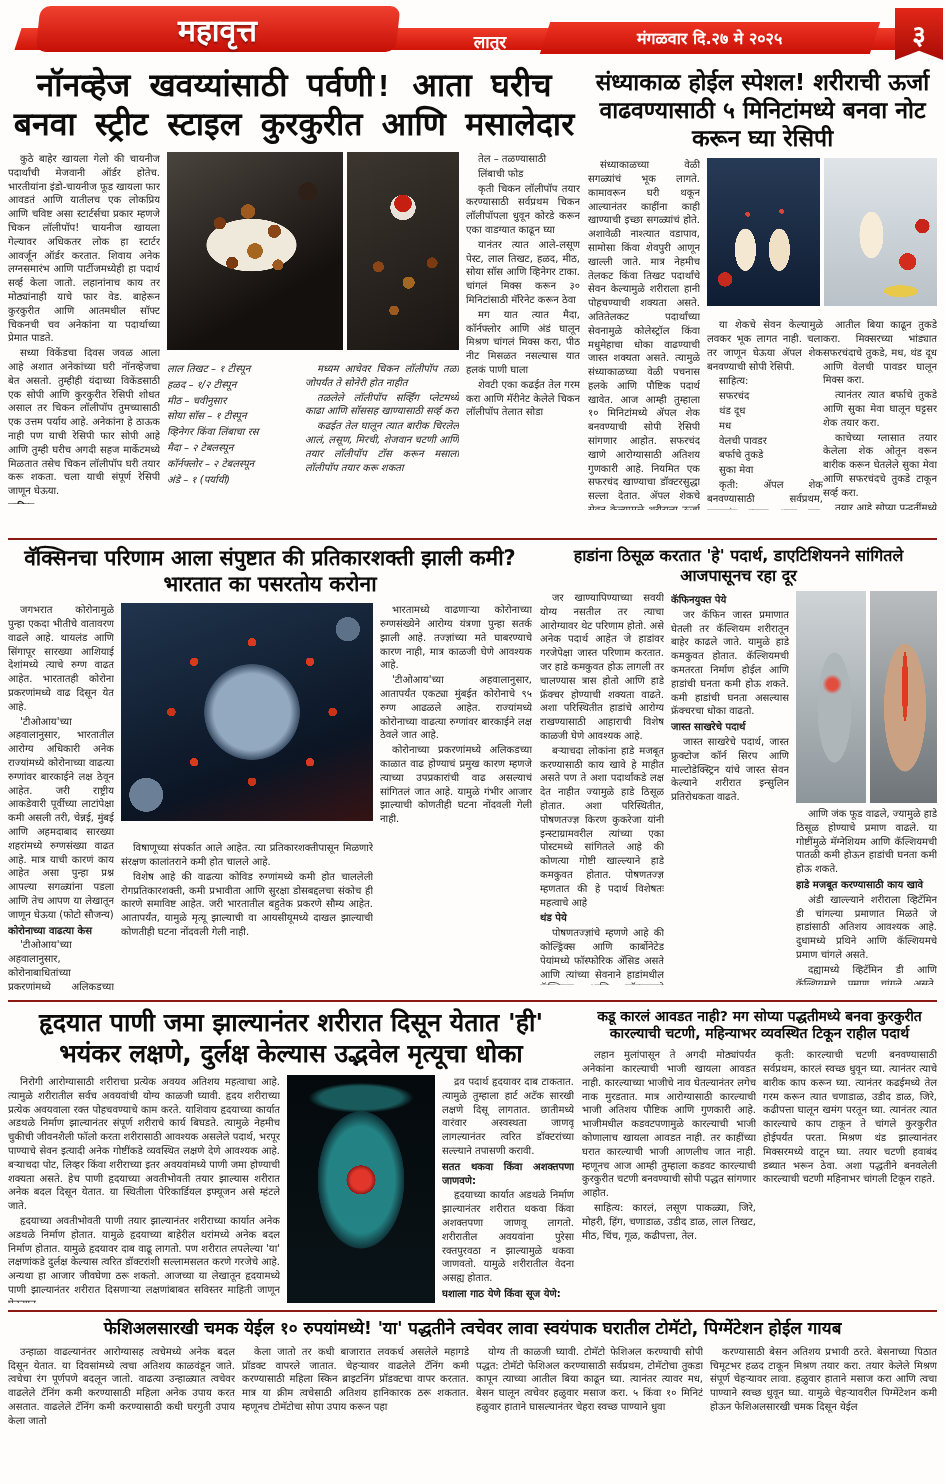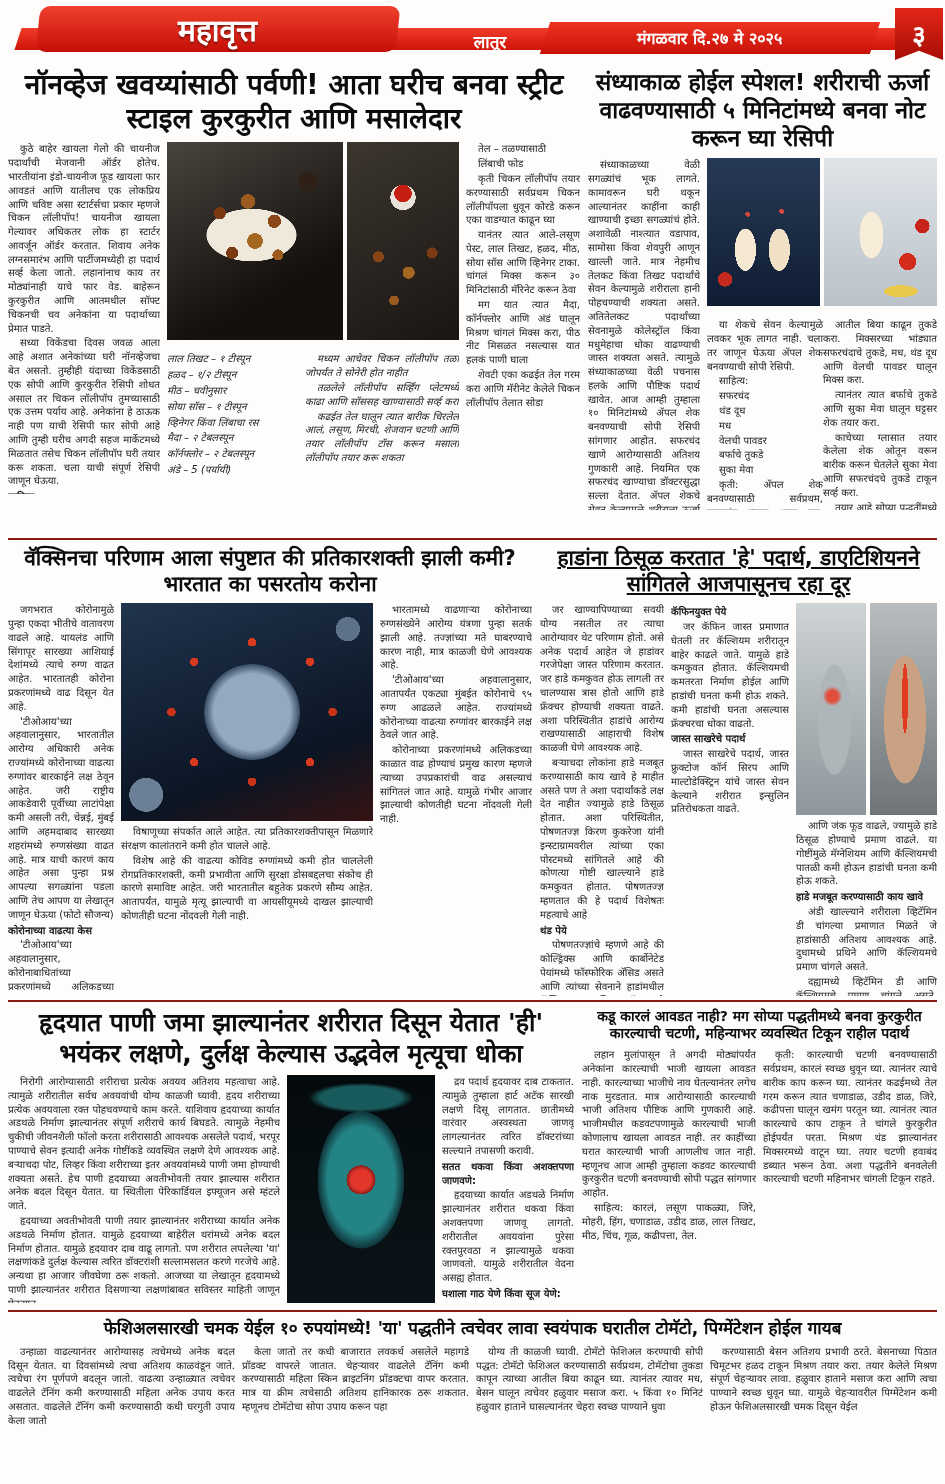--- a/index.html
+++ b/index.html
@@ -92,24 +92,24 @@
   .ph-back{width:70px;height:212px;background:
     radial-gradient(ellipse 5px 58px at 50% 45%,#e03b20 60%,transparent 61%),
     radial-gradient(ellipse 29px 88px at 50% 55%,#caa183 72%,transparent 73%),
     linear-gradient(180deg,#b9bdbf,#6e7477);}
   .ph-heart{width:148px;height:228px;background:
     radial-gradient(circle 20px at 50% 46%,#e2362a 50%,#8c1d19 72%,transparent 73%),
     radial-gradient(ellipse 58px 92px at 50% 46%,rgba(45,170,170,.75) 58%,rgba(25,100,110,.45) 74%,transparent 75%),
     radial-gradient(ellipse 70px 20px at 50% 10%,rgba(45,170,170,.5) 58%,transparent 75%),
     linear-gradient(180deg,#04090c,#0a1418);}
   
-  .h-chicken{font-size:28px;}
+  .h-chicken{font-size:32px;font-family:Liberation Mono, monospace;}
   .h-shake{font-size:23px;}
   .h-corona{font-size:21px;}
-  .h-bones{font-size:21px;text-decoration:underline;}
+  .h-bones{font-size:16px;}
   .h-heart{font-size:25px;}
   .h-karela{font-size:14px;}
   .h-tomato{font-size:17px;margin:2px 0 3px;}
 </style>
 </head>
 <body>
 
 <div class="page">
 
   <header class="masthead">
@@ -146,21 +146,21 @@
             </div>
             <div class="mid-bottom col">
               <div style="width:138px;">
                   <p class="ing">लाल तिखट – १ टीस्पून</p>
                   <p class="ing">हळद – १/२ टीस्पून</p>
                   <p class="ing">मीठ – चवीनुसार</p>
                   <p class="ing">सोया सॉस – १ टीस्पून</p>
                   <p class="ing">व्हिनेगर किंवा लिंबाचा रस</p>
                   <p class="ing">मैदा – २ टेबलस्पून</p>
                   <p class="ing">कॉर्नफ्लोर – २ टेबलस्पून</p>
-                  <p class="ing">अंडे – 5 (पर्यायी)</p>
+                  <p class="ing">अंडे – १ (पर्यायी)</p>
                 </div>
               <div class="flex1">
                   <p>मध्यम आचेवर चिकन लॉलीपॉप तळा जोपर्यंत ते सोनेरी होत नाहीत</p>
                   <p>तळलेले लॉलीपॉप सर्व्हिंग प्लेटमध्ये काढा आणि सॉससह खाण्यासाठी सर्व्ह करा</p>
                   <p>कढईत तेल घालून त्यात बारीक चिरलेलं आलं, लसूण, मिरची, शेजवान चटणी आणि तयार लॉलीपॉप टॉस करून मसाला लॉलीपॉप तयार करू शकता</p>
                 </div>
             </div>
           </div>
           <div class="col flex1">
               <p>तेल – तळण्यासाठी</p>
@@ -220,21 +220,21 @@
                 <p>जगभरात कोरोनामुळे पुन्हा एकदा भीतीचे वातावरण वाढले आहे. थायलंड आणि सिंगापूर सारख्या आशियाई देशांमध्ये त्याचे रुग्ण वाढत आहेत. भारतातही कोरोना प्रकरणांमध्ये वाढ दिसून येत आहे.</p>
                 <p>'टीओआय'च्या अहवालानुसार, भारतातील आरोग्य अधिकारी अनेक राज्यांमध्ये कोरोनाच्या वाढत्या रुग्णांवर बारकाईने लक्ष ठेवून आहेत. जरी राष्ट्रीय आकडेवारी पूर्वीच्या लाटांपेक्षा कमी असली तरी, चेन्नई, मुंबई आणि अहमदाबाद सारख्या शहरांमध्ये रुग्णसंख्या वाढत आहे. मात्र याची कारणं काय आहेत असा पुन्हा प्रश्न आपल्या सगळ्यांना पडला आणि तेच आपण या लेखातून जाणून घेऊया (फोटो सौजन्य)</p>
               </div>
             <div class="sub">कोरोनाच्या वाढत्या केस</div>
             <div>
                 <p>'टीओआय'च्या अहवालानुसार, कोरोनाबाधितांच्या प्रकरणांमध्ये अलिकडच्या काळात होणारी वाढ म्हणजे त्याच्या उपप्रकारांमुळे असल्याचं सांगण्यात येत आहे. त्याच वेळी, अनेकदा अधिक लोक लसीकरणाद्वारे</p>
               </div>
           </div>
           <div style="width:252px;">
             <div class="ph ph-corona"></div>
-            <div class="col" style="margin-top:4px;">
+            <div class="col" style="margin-top:20px;">
                 <p>विषाणूच्या संपर्कात आले आहेत. त्या प्रतिकारशक्तीपासून मिळणारे संरक्षण कालांतराने कमी होत चालले आहे.</p>
                 <p>विशेष आहे की वाढत्या कोविड रुग्णांमध्ये कमी होत चाललेली रोगप्रतिकारशक्ती, कमी प्रभावीता आणि सुरक्षा डोसबद्दलचा संकोच ही कारणे समाविष्ट आहेत. जरी भारतातील बहुतेक प्रकरणे सौम्य आहेत. आतापर्यंत, यामुळे मृत्यू झाल्याची वा आयसीयूमध्ये दाखल झाल्याची कोणतीही घटना नोंदवली गेली नाही.</p>
               </div>
           </div>
           <div class="col flex1">
               <p>भारतामध्ये वाढणाऱ्या कोरोनाच्या रुग्णसंख्येने आरोग्य यंत्रणा पुन्हा सतर्क झाली आहे. तज्ज्ञांच्या मते घाबरण्याचे कारण नाही, मात्र काळजी घेणे आवश्यक आहे.</p>
               <p>'टीओआय'च्या अहवालानुसार, आतापर्यंत एकट्या मुंबईत कोरोनाचे ९५ रुग्ण आढळले आहेत. राज्यांमध्ये कोरोनाच्या वाढत्या रुग्णांवर बारकाईने लक्ष ठेवले जात आहे.</p>
               <p>कोरोनाच्या प्रकरणांमध्ये अलिकडच्या काळात वाढ होण्याचं प्रमुख कारण म्हणजे त्याच्या उपप्रकारांची वाढ असल्याचं सांगितलं जात आहे. यामुळे गंभीर आजार झाल्याची कोणतीही घटना नोंदवली गेली नाही.</p>
             </div>
         </div>

